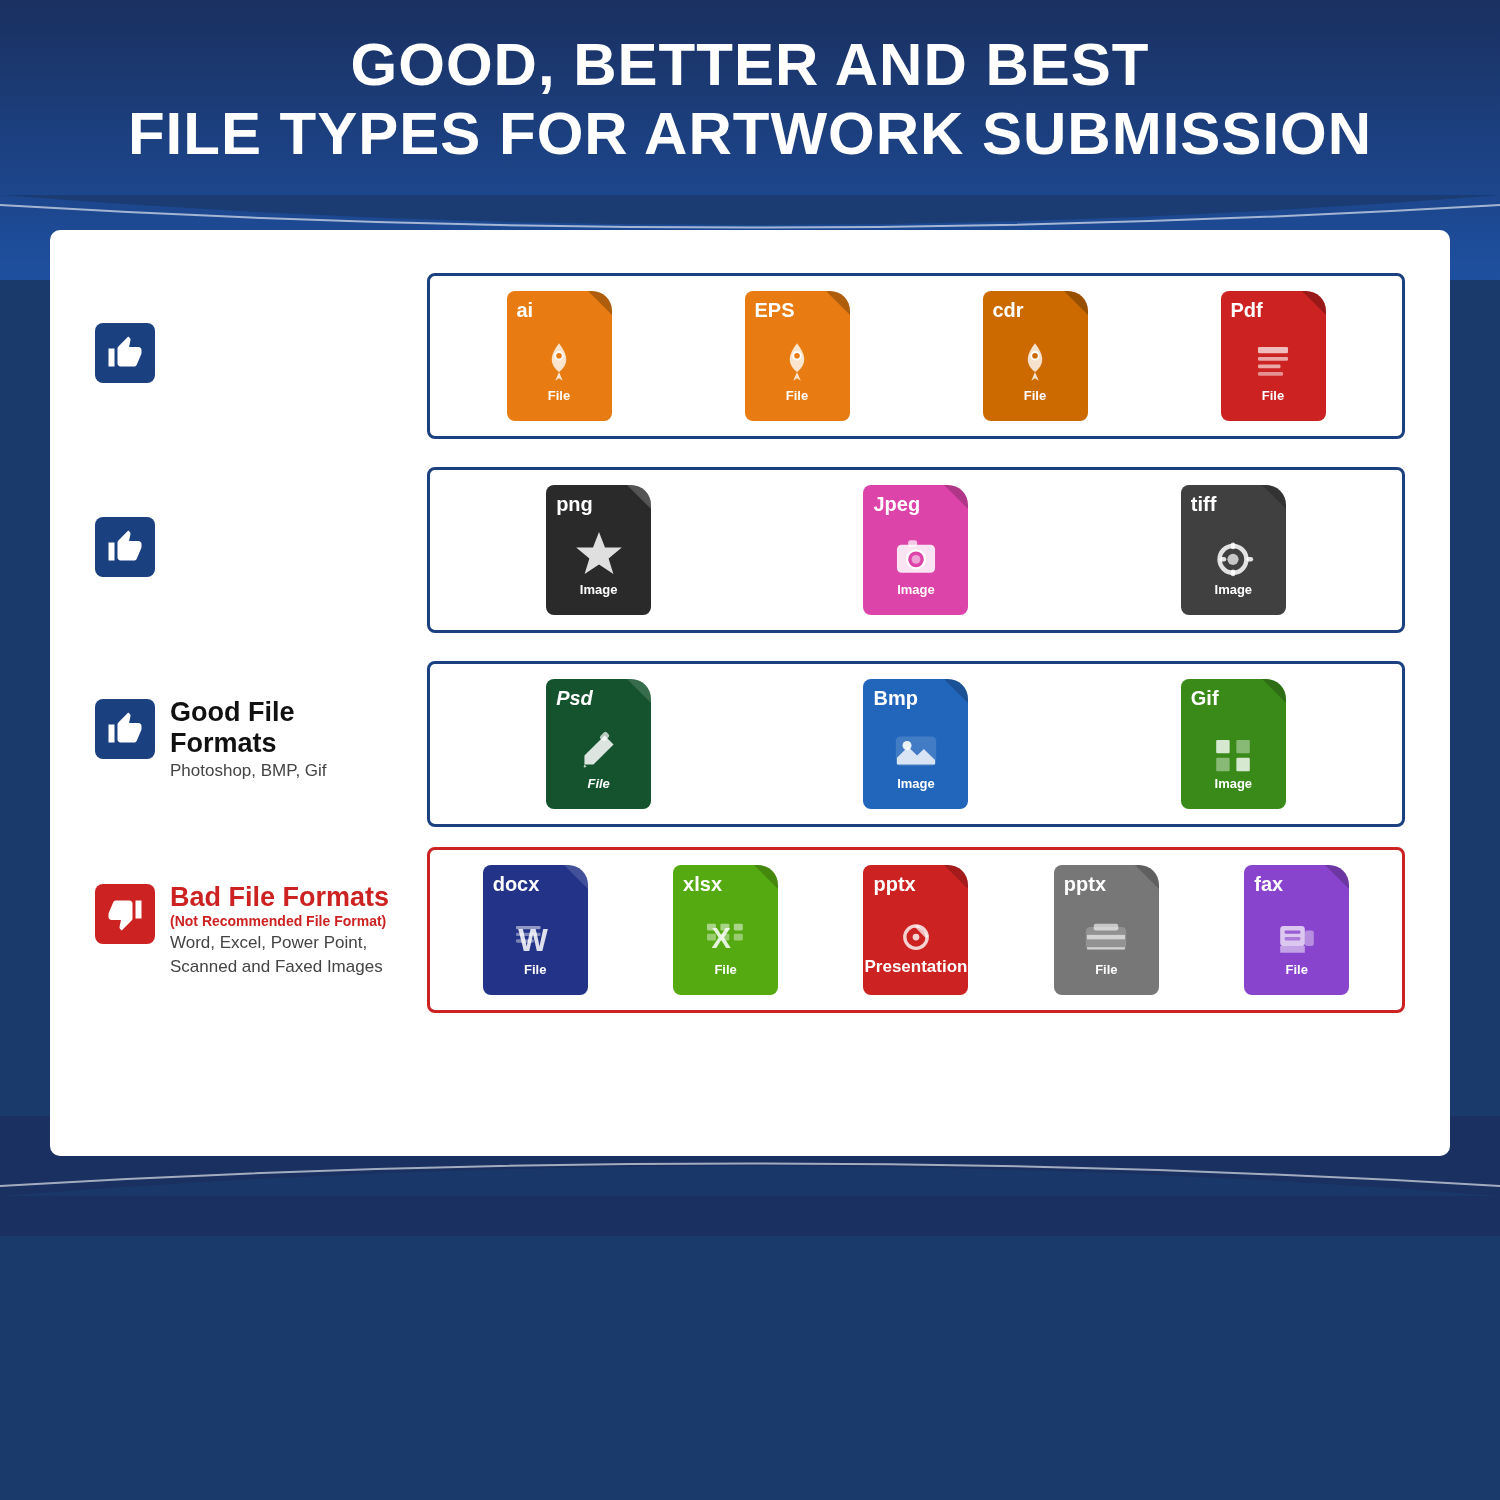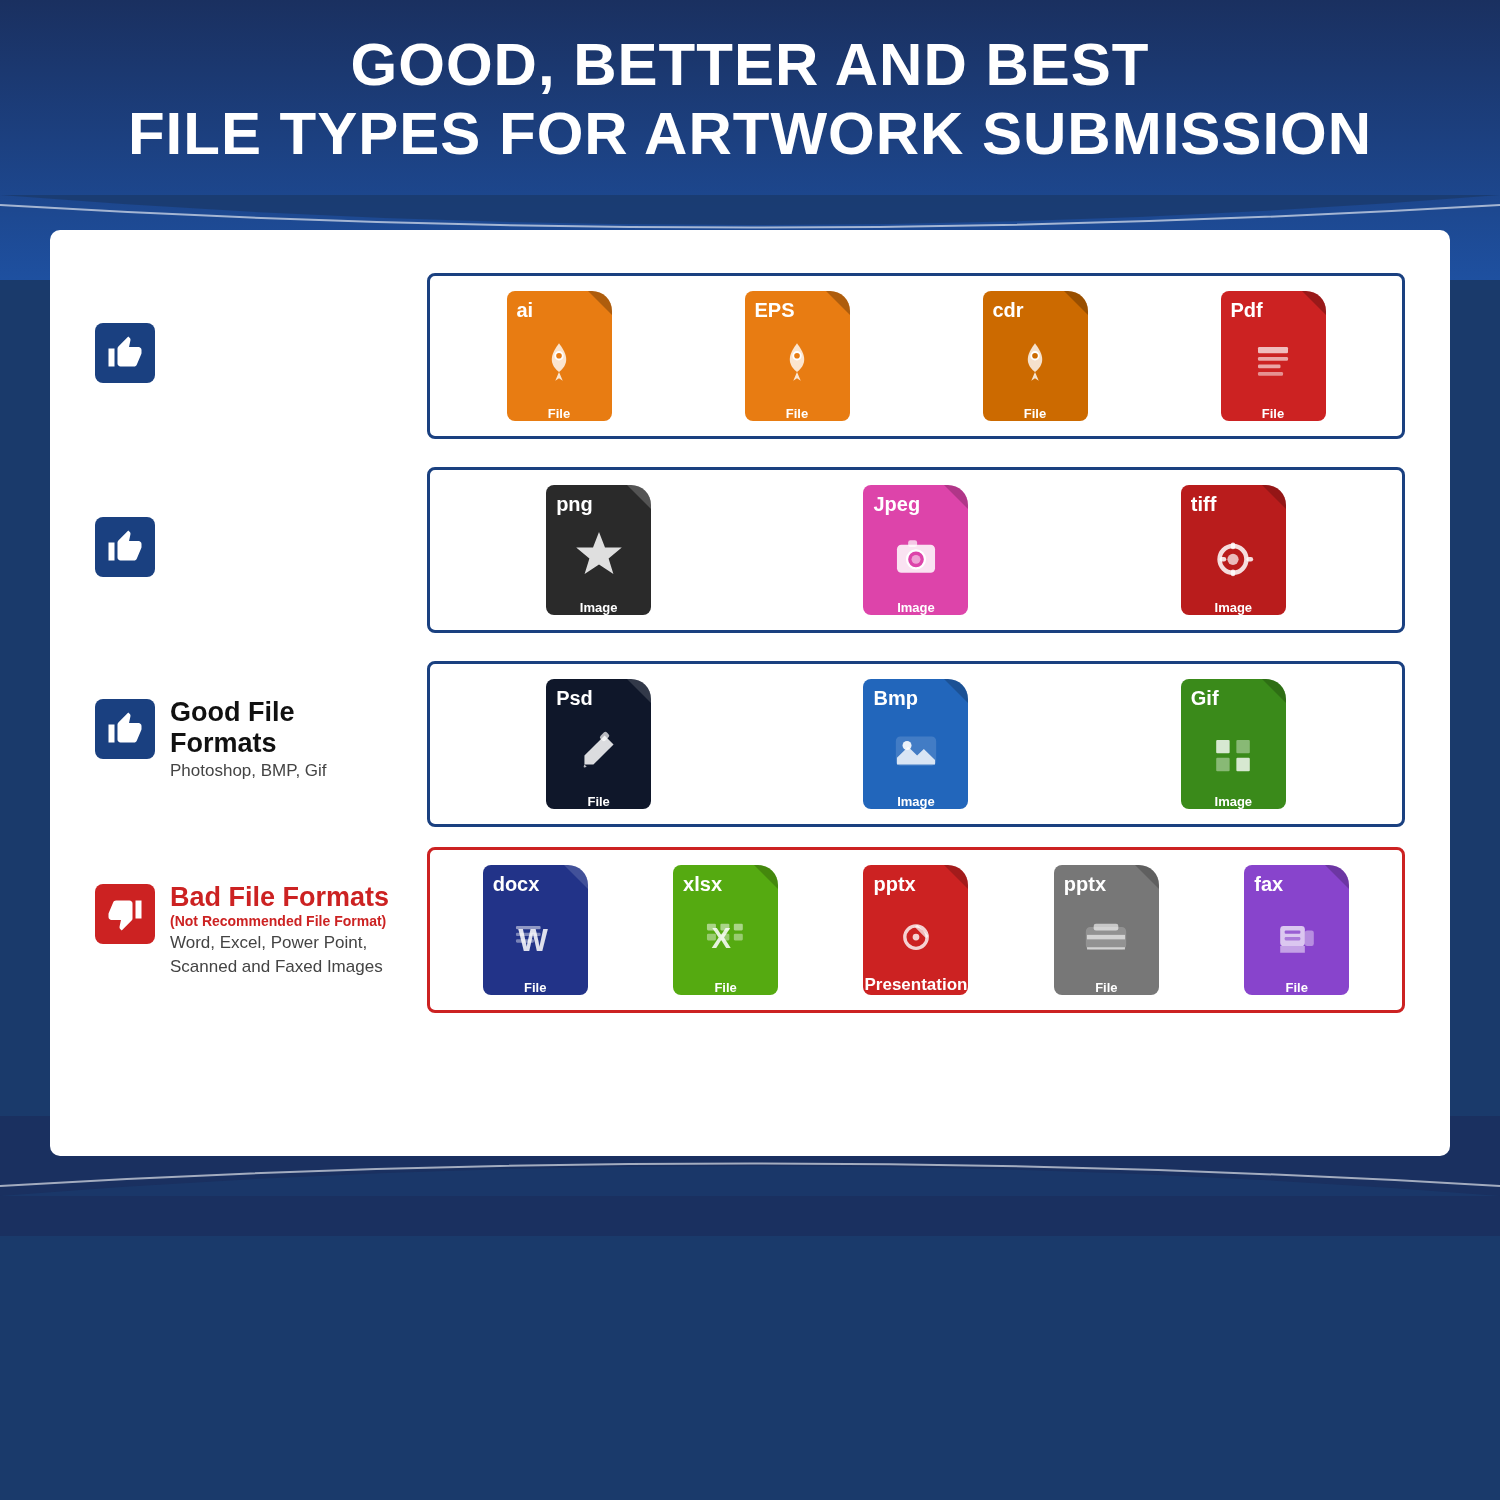--- a/index.html
+++ b/index.html
@@ -162,40 +162,40 @@
       position: absolute;
       top: 8px;
       left: 10px;
       font-size: 20px;
       font-weight: 900;
       color: white;
     }
 
     .file-card-bottom-label {
       position: absolute;
-      bottom: 0;
+      bottom: 18px;
       left: 0; right: 0;
       text-align: center;
       font-size: 13px;
       color: white;
       font-weight: 600;
     }
 
     .file-card-icon {
       margin-top: 15px;
     }
 
     
     .fc-orange { background: #e87c12; }
     .fc-darkorange { background: #cc6a00; }
     .fc-red { background: #cc2222; }
     .fc-darkgray { background: #2a2a2a; }
     .fc-pink { background: #dd44aa; }
-    .fc-darkred { background: #b91c1c; }
-    .fc-darkblue { background: #0f172a; }
+    .fc-darkred { background: #404040; }
+    .fc-darkblue { background: #14532d; font-style: italic; }
     .fc-blue { background: #2266bb; }
     .fc-green { background: #3a8a1a; }
     .fc-navy { background: #223388; }
     .fc-limegreen { background: #55aa11; }
     .fc-purple { background: #8844cc; }
     .fc-medgray { background: #777777; }
   </style>
 </head>
 <body>
 

